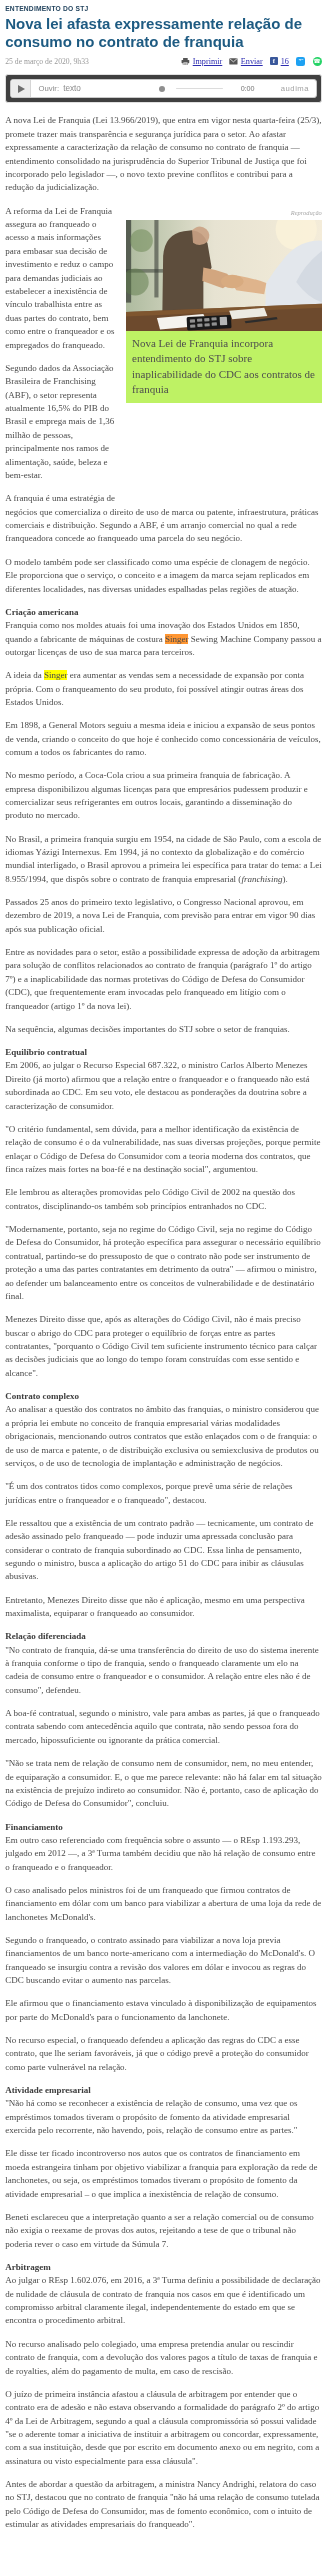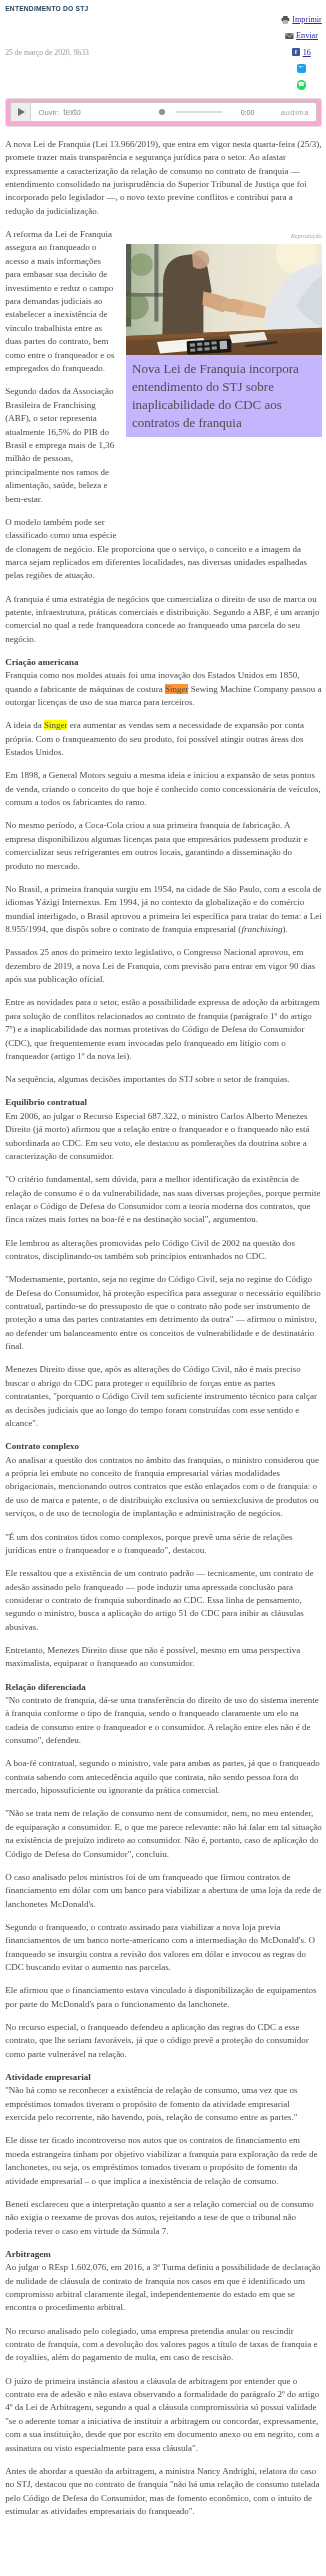--- a/index.html
+++ b/index.html
@@ -37,21 +37,20 @@
   }
   .article-date {
     font-size: 7.7px;
     color: #9a9a9a;
   }
   .share-group {
     display: flex;
     align-items: center;
     gap: 7.2px;
     font-family: "Liberation Serif", serif;
-    flex-direction: column;
   }
   .share-link {
     display: inline-flex;
     align-items: center;
     gap: 2.6px;
     text-decoration: none;
     color: #2b2bb0;
     font-size: 8.2px;
   }
   .share-link .link-text { text-decoration: underline; }
@@ -66,21 +65,21 @@
     width:9.3px; height:9.3px; background:#1da1f2; border-radius:2.1px;
   }
   .wa-box {
     display:inline-flex; align-items:center; justify-content:center;
     width:9.3px; height:9.3px; background:#25d366; border-radius:50%;
     color:#fff; font-size:5.7px; line-height:1;
     font-family:"DejaVu Sans", sans-serif;
   }
   
   .audio-wrap {
-    background:#f9a8d4;
+    background:#404040;
     border:0.5px solid #e0e0e0;
     border-radius:3px;
     padding:3.6px;
     margin: 2.1px 0 11.3px 0;
   }
   .audio-player {
     display:flex;
     align-items:center;
     background:#ffffff;
     border:0.5px solid #c9c9c9;
@@ -148,32 +147,33 @@
     text-align: right;
     margin-bottom: 1.5px;
   }
   .figure-photo {
     width: 196px; height: 111px;
     display:block;
     background:#d8d5c8;
     overflow:hidden;
   }
   figcaption.figure-caption {
-    background:#c4b5fd;
+    background:#bef264;
     padding: 4.6px 6.2px 5.2px 6.2px;
-    font-size: 13px;
+    font-size: 11px;
     line-height: 1.4;
     color: #4e4e4e;
   }
 </style>
 </head>
 <body>
 
 <header>
   <div class="kicker">ENTENDIMENTO DO STJ</div>
+  <h1 class="article-title">Nova lei afasta expressamente relação de consumo no contrato de franquia</h1>
 
   <div class="meta-row">
     <span class="article-date">25 de março de 2020, 9h33</span>
 
     <span class="share-group">
       <a href="#" class="share-link">
         <svg class="icon-gray" width="8.8" height="7.7" viewBox="0 0 17 15">
           <rect x="4" y="0" width="9" height="4" fill="#555"></rect>
           <rect x="1" y="4" width="15" height="6" rx="1" fill="#555"></rect>
           <rect x="4" y="8" width="9" height="6" fill="#fff" stroke="#555"></rect>
@@ -283,42 +283,43 @@
       </g>
 
       <path d="M230,196 L292,188 L294,192 L232,200 Z" fill="#2c2c2c"></path>
     </svg>
     <figcaption class="figure-caption">Nova Lei de Franquia incorpora entendimento do STJ sobre inaplicabilidade do CDC aos contratos de franquia</figcaption>
   </figure>
 
   <div id="rest-paragraphs">
       <p>A reforma da Lei de Franquia assegura ao franqueado o acesso a mais informações para embasar sua decisão de investimento e reduz o campo para demandas judiciais ao estabelecer a inexistência de vínculo trabalhista entre as duas partes do contrato, bem como entre o franqueador e os empregados do franqueado.</p>
       <p>Segundo dados da Associação Brasileira de Franchising (ABF), o setor representa atualmente 16,5% do PIB do Brasil e emprega mais de 1,36 milhão de pessoas, principalmente nos ramos de alimentação, saúde, beleza e bem-estar.</p>
+      <p>A franquia é uma estratégia de negócios que comercializa o direito de uso de marca ou patente, infraestrutura, práticas comerciais e distribuição. Segundo a ABF, é um arranjo comercial no qual a rede franqueadora concede ao franqueado uma parcela do seu negócio.</p>
       <p>O modelo também pode ser classificado como uma espécie de clonagem de negócio. Ele proporciona que o serviço, o conceito e a imagem da marca sejam replicados em diferentes localidades, nas diversas unidades espalhadas pelas regiões de atuação.</p>
-      <p>A franquia é uma estratégia de negócios que comercializa o direito de uso de marca ou patente, infraestrutura, práticas comerciais e distribuição. Segundo a ABF, é um arranjo comercial no qual a rede franqueadora concede ao franqueado uma parcela do seu negócio.</p>
       <p><strong class="section-heading">Criação americana</strong><br>Franquia como nos moldes atuais foi uma inovação dos Estados Unidos em 1850, quando a fabricante de máquinas de costura <span class="seg-find">Singer</span> Sewing Machine Company passou a outorgar licenças de uso de sua marca para terceiros.</p>
       <p>A ideia da <span class="seg-mark">Singer</span> era aumentar as vendas sem a necessidade de expansão por conta própria. Com o franqueamento do seu produto, foi possível atingir outras áreas dos Estados Unidos.</p>
       <p>Em 1898, a General Motors seguiu a mesma ideia e iniciou a expansão de seus pontos de venda, criando o conceito do que hoje é conhecido como concessionária de veículos, comum a todos os fabricantes do ramo.</p>
       <p>No mesmo período, a Coca-Cola criou a sua primeira franquia de fabricação. A empresa disponibilizou algumas licenças para que empresários pudessem produzir e comercializar seus refrigerantes em outros locais, garantindo a disseminação do produto no mercado.</p>
       <p>No Brasil, a primeira franquia surgiu em 1954, na cidade de São Paulo, com a escola de idiomas Yázigi Internexus. Em 1994, já no contexto da globalização e do comércio mundial interligado, o Brasil aprovou a primeira lei específica para tratar do tema: a Lei 8.955/1994, que dispôs sobre o contrato de franquia empresarial (<span class="seg-italic">franchising</span>).</p>
       <p>Passados 25 anos do primeiro texto legislativo, o Congresso Nacional aprovou, em dezembro de 2019, a nova Lei de Franquia, com previsão para entrar em vigor 90 dias após sua publicação oficial.</p>
       <p>Entre as novidades para o setor, estão a possibilidade expressa de adoção da arbitragem para solução de conflitos relacionados ao contrato de franquia (parágrafo 1º do artigo 7º) e a inaplicabilidade das normas protetivas do Código de Defesa do Consumidor (CDC), que frequentemente eram invocadas pelo franqueado em litígio com o franqueador (artigo 1º da nova lei).</p>
       <p>Na sequência, algumas decisões importantes do STJ sobre o setor de franquias.</p>
       <p><strong class="section-heading">Equilíbrio contratual</strong><br>Em 2006, ao julgar o Recurso Especial 687.322, o ministro Carlos Alberto Menezes Direito (já morto) afirmou que a relação entre o franqueador e o franqueado não está subordinada ao CDC. Em seu voto, ele destacou as ponderações da doutrina sobre a caracterização de consumidor.</p>
       <p>"O critério fundamental, sem dúvida, para a melhor identificação da existência de relação de consumo é o da vulnerabilidade, nas suas diversas projeções, porque permite enlaçar o Código de Defesa do Consumidor com a teoria moderna dos contratos, que finca raízes mais fortes na boa-fé e na destinação social", argumentou.</p>
       <p>Ele lembrou as alterações promovidas pelo Código Civil de 2002 na questão dos contratos, disciplinando-os também sob princípios entranhados no CDC.</p>
       <p>"Modernamente, portanto, seja no regime do Código Civil, seja no regime do Código de Defesa do Consumidor, há proteção específica para assegurar o necessário equilíbrio contratual, partindo-se do pressuposto de que o contrato não pode ser instrumento de proteção a uma das partes contratantes em detrimento da outra" — afirmou o ministro, ao defender um balanceamento entre os conceitos de vulnerabilidade e de destinatário final.</p>
       <p>Menezes Direito disse que, após as alterações do Código Civil, não é mais preciso buscar o abrigo do CDC para proteger o equilíbrio de forças entre as partes contratantes, "porquanto o Código Civil tem suficiente instrumento técnico para calçar as decisões judiciais que ao longo do tempo foram construídas com esse sentido e alcance".</p>
       <p><strong class="section-heading">Contrato complexo</strong><br>Ao analisar a questão dos contratos no âmbito das franquias, o ministro considerou que a própria lei embute no conceito de franquia empresarial várias modalidades obrigacionais, mencionando outros contratos que estão enlaçados com o de franquia: o de uso de marca e patente, o de distribuição exclusiva ou semiexclusiva de produtos ou serviços, o de uso de tecnologia de implantação e administração de negócios.</p>
       <p>"É um dos contratos tidos como complexos, porque prevê uma série de relações jurídicas entre o franqueador e o franqueado", destacou.</p>
       <p>Ele ressaltou que a existência de um contrato padrão — tecnicamente, um contrato de adesão assinado pelo franqueado — pode induzir uma apressada conclusão para considerar o contrato de franquia subordinado ao CDC. Essa linha de pensamento, segundo o ministro, busca a aplicação do artigo 51 do CDC para inibir as cláusulas abusivas.</p>
-      <p>Entretanto, Menezes Direito disse que não é possível, mesmo em uma perspectiva maximalista, equiparar o franqueado ao consumidor.</p>
+      <p>Entretanto, Menezes Direito disse que não é aplicação, mesmo em uma perspectiva maximalista, equiparar o franqueado ao consumidor.</p>
       <p><strong class="section-heading">Relação diferenciada</strong><br>"No contrato de franquia, dá-se uma transferência do direito de uso do sistema inerente à franquia conforme o tipo de franquia, sendo o franqueado claramente um elo na cadeia de consumo entre o franqueador e o consumidor. A relação entre eles não é de consumo", defendeu.</p>
       <p>A boa-fé contratual, segundo o ministro, vale para ambas as partes, já que o franqueado contrata sabendo com antecedência aquilo que contrata, não sendo pessoa fora do mercado, hipossuficiente ou ignorante da prática comercial.</p>
       <p>"Não se trata nem de relação de consumo nem de consumidor, nem, no meu entender, de equiparação a consumidor. E, o que me parece relevante: não há falar em tal situação na existência de prejuízo indireto ao consumidor. Não é, portanto, caso de aplicação do Código de Defesa do Consumidor", concluiu.</p>
+      <p><strong class="section-heading">Financiamento</strong><br>Em outro caso referenciado com frequência sobre o assunto — o REsp 1.193.293, julgado em 2012 —, a 3ª Turma também decidiu que não há relação de consumo entre o franqueado e o franqueador.</p>
       <p>O caso analisado pelos ministros foi de um franqueado que firmou contratos de financiamento em dólar com um banco para viabilizar a abertura de uma loja da rede de lanchonetes McDonald's.</p>
       <p>Segundo o franqueado, o contrato assinado para viabilizar a nova loja previa financiamentos de um banco norte-americano com a intermediação do McDonald's. O franqueado se insurgiu contra a revisão dos valores em dólar e invocou as regras do CDC buscando evitar o aumento nas parcelas.</p>
       <p>Ele afirmou que o financiamento estava vinculado à disponibilização de equipamentos por parte do McDonald's para o funcionamento da lanchonete.</p>
       <p>No recurso especial, o franqueado defendeu a aplicação das regras do CDC a esse contrato, que lhe seriam favoráveis, já que o código prevê a proteção do consumidor como parte vulnerável na relação.</p>
       <p><strong class="section-heading">Atividade empresarial</strong><br>"Não há como se reconhecer a existência de relação de consumo, uma vez que os empréstimos tomados tiveram o propósito de fomento da atividade empresarial exercida pelo recorrente, não havendo, pois, relação de consumo entre as partes."</p>
       <p>Ele disse ter ficado incontroverso nos autos que os contratos de financiamento em moeda estrangeira tinham por objetivo viabilizar a franquia para exploração da rede de lanchonetes, ou seja, os empréstimos tomados tiveram o propósito de fomento da atividade empresarial – o que implica a inexistência de relação de consumo.</p>
       <p>Beneti esclareceu que a interpretação quanto a ser a relação comercial ou de consumo não exigia o reexame de provas dos autos, rejeitando a tese de que o tribunal não poderia rever o caso em virtude da Súmula 7.</p>
       <p><strong class="section-heading">Arbitragem</strong><br>Ao julgar o REsp 1.602.076, em 2016, a 3ª Turma definiu a possibilidade de declaração de nulidade de cláusula de contrato de franquia nos casos em que é identificado um compromisso arbitral claramente ilegal, independentemente do estado em que se encontra o procedimento arbitral.</p>
       <p>No recurso analisado pelo colegiado, uma empresa pretendia anular ou rescindir contrato de franquia, com a devolução dos valores pagos a título de taxas de franquia e de royalties, além do pagamento de multa, em caso de rescisão.</p>
       <p>O juízo de primeira instância afastou a cláusula de arbitragem por entender que o contrato era de adesão e não estava observando a formalidade do parágrafo 2º do artigo 4º da Lei de Arbitragem, segundo a qual a cláusula compromissória só possui validade "se o aderente tomar a iniciativa de instituir a arbitragem ou concordar, expressamente, com a sua instituição, desde que por escrito em documento anexo ou em negrito, com a assinatura ou visto especialmente para essa cláusula".</p>

